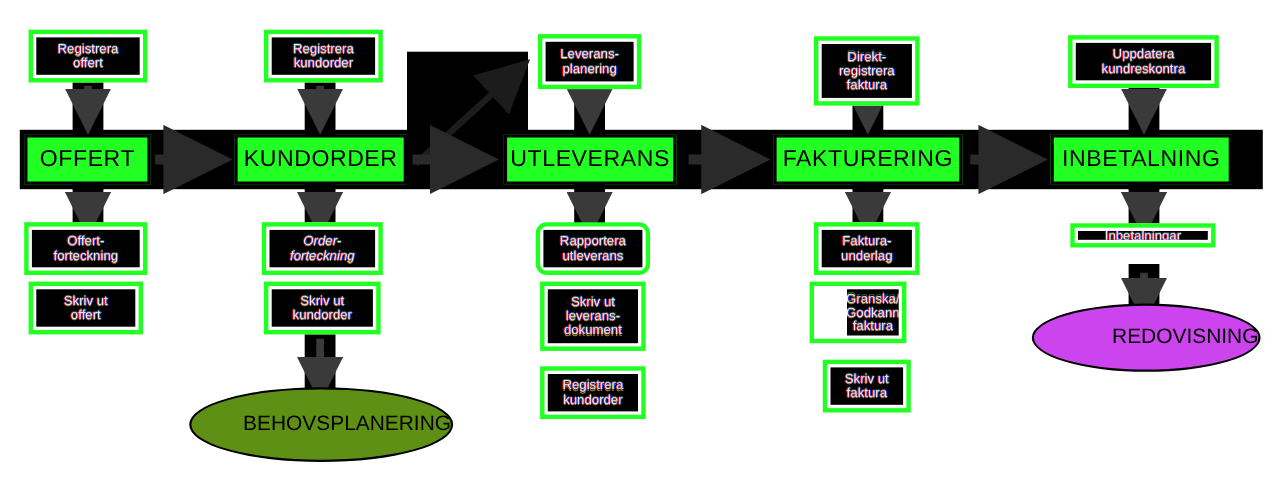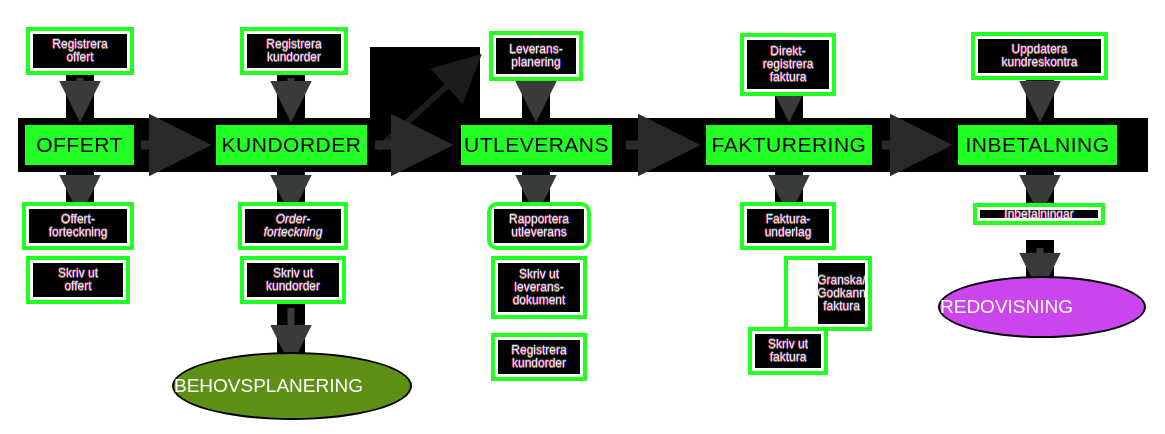--- a/index.html
+++ b/index.html
@@ -40,22 +40,22 @@
   }
 
   
   .ellipse {
     position: absolute;
     border-radius: 50%;
     border: 2px solid #000000;
     box-sizing: border-box;
     display: flex;
     align-items: center;
-    justify-content: flex-start;
-    color: #ffffff;
+    justify-content: flex-end;
+    color: #000000;
     font-size: 19px;
     white-space: nowrap;
   }
   .ellipse.olive { background: #5f9016; }
   .ellipse.magenta { background: #cc44ee; }
 
   
   .card {
     position: absolute;
     border: 4px solid #22ff22;
@@ -277,21 +277,21 @@
       <span>kundorder</span>
     </div>
   </div>
 
   <div class="card" style="left:740px; top:202px; width:96px; height:48px;">
     <div class="card-inner">
       <span>Faktura-</span>
       <span>underlag</span>
     </div>
   </div>
-  <div class="card" style="left:784px; top:256px; width:88px; height:75px;padding-left:30px;">
+  <div class="card" style="left:736px; top:256px; width:88px; height:56px;padding-left:30px;">
     <div class="card-inner">
       <span>Granska/</span>
       <span>Godkann</span>
       <span>faktura</span>
     </div>
   </div>
   <div class="card" style="left:748px; top:327px; width:80px; height:48px;">
     <div class="card-inner">
       <span>Skriv ut</span>
       <span>faktura</span>

